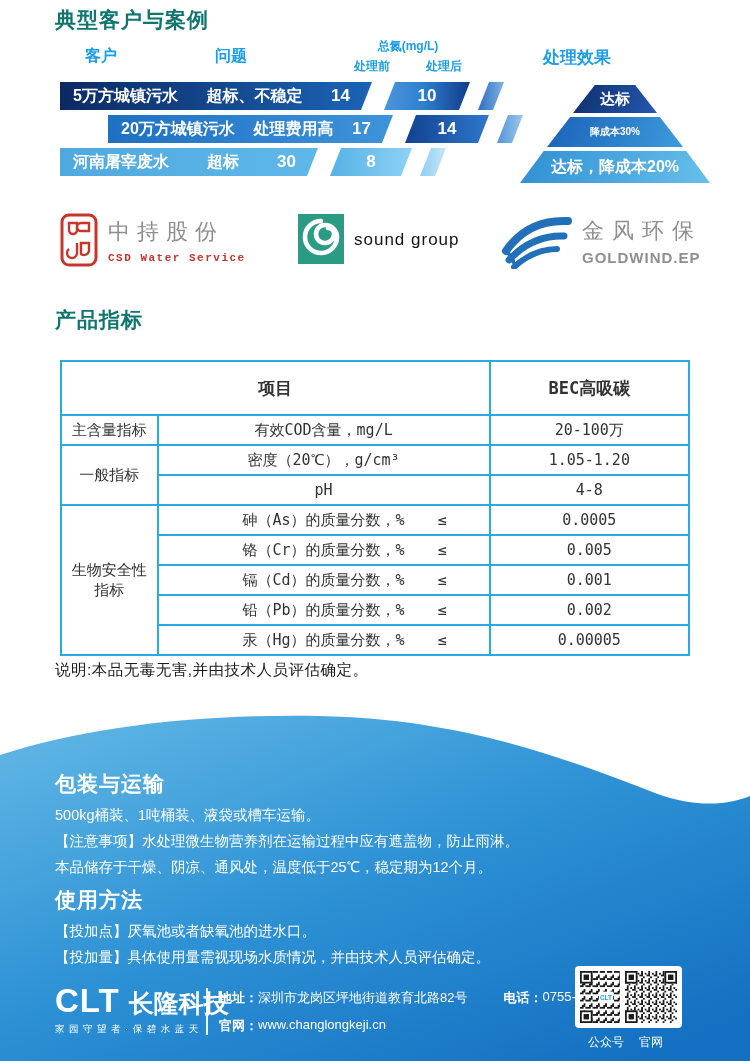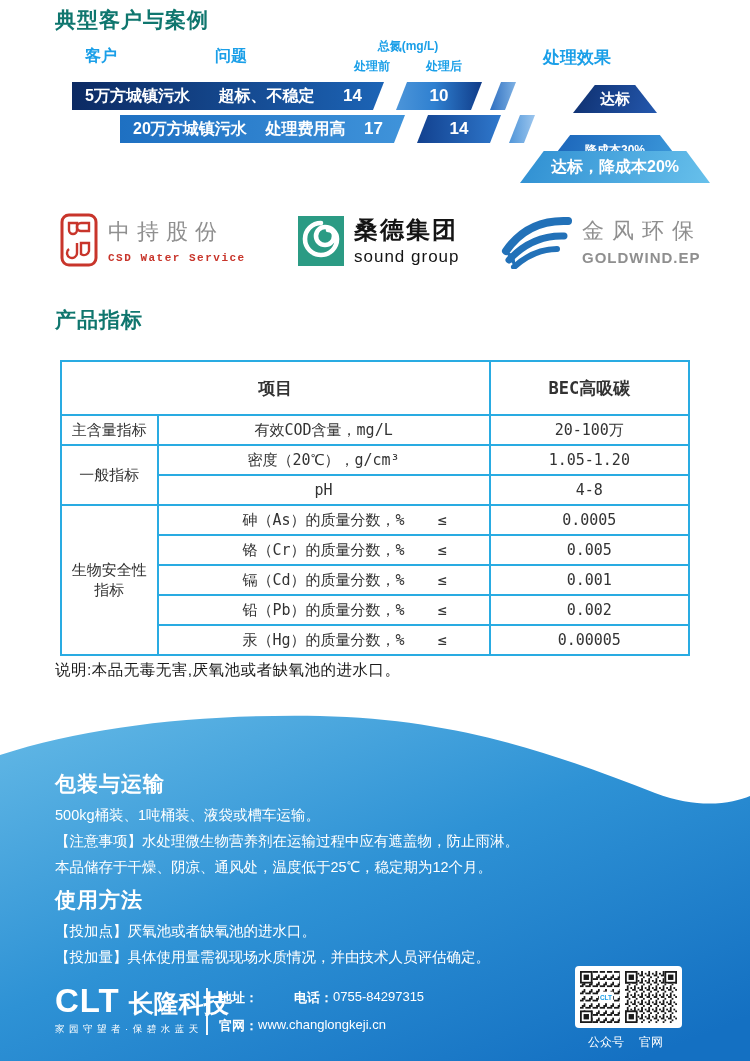--- a/index.html
+++ b/index.html
@@ -7,21 +7,21 @@
         font-family:"Liberation Sans",sans-serif;margin:0 auto;}
   .abs{position:absolute;}
   .sec-title{color:#0f766e;font-size:21px;font-weight:bold;letter-spacing:1px;}
 
   
   #cases{position:absolute;top:0;left:0;width:750px;height:200px;}
   .col-head{position:absolute;color:#1A9FE8;font-weight:bold;font-size:16px;}
   .tn-block{position:absolute;left:352px;top:38px;width:112px;color:#1A9FE8;text-align:center;}
   .tn-title{font-size:12px;font-weight:bold;}
   .tn-sub{display:flex;justify-content:space-between;font-size:12px;font-weight:bold;margin-top:3px;padding:0 2px;}
-  .frow{position:absolute;left:72px;height:28px;display:flex;align-items:stretch;}
+  .frow{position:absolute;left:60px;height:28px;display:flex;align-items:stretch;}
   .seg{clip-path:polygon(11px 0,100% 0,calc(100% - 11px) 100%,0 100%);}
   .seg.main{clip-path:polygon(0 0,100% 0,calc(100% - 11px) 100%,0 100%);display:flex;align-items:center;}
   .cust{margin-left:13px;font-size:16px;font-weight:bold;color:#fff;white-space:nowrap;}
   .prob{flex:1;text-align:center;font-size:16px;font-weight:bold;color:#fff;white-space:nowrap;}
   .num{font-size:17px;font-weight:bold;color:#fff;}
   .seg.main .num{margin-right:22px;}
   .seg.after{margin-left:12px;display:flex;align-items:center;justify-content:center;}
   .seg.sliver{margin-left:8px;width:26px;}
   .w1{width:312px;background:linear-gradient(90deg,#0C2A63,#1C64B6);}
   .a1{width:86px;background:linear-gradient(90deg,#4C95D9,#2F80D0 45%,#103B88);}
@@ -29,22 +29,22 @@
   .w2{width:285px;background:linear-gradient(90deg,#1E70C2,#3F93DA);}
   .a2{width:84px;background:linear-gradient(90deg,#12418F,#2F78CC);}
   .s2{background:linear-gradient(90deg,#5095D8,#9CC6EE);}
   .w3{width:258px;background:linear-gradient(90deg,#4FA9DF,#5FB8E8);}
   .a3{width:82px;background:linear-gradient(90deg,#55B2E6,#8ED2F4);}
   .s3{background:linear-gradient(90deg,#8FCEF2,#C4E6F9);}
   .pyr{position:absolute;left:520px;top:85px;width:190px;height:100px;}
   .tier{position:absolute;color:#fff;font-weight:bold;display:flex;align-items:center;justify-content:center;white-space:nowrap;}
   .t1{left:53px;top:0;width:84px;height:28px;font-size:15px;
       clip-path:polygon(26% 0,74% 0,100% 100%,0 100%);background:linear-gradient(110deg,#0E2F6E,#2458AE);}
-  .t2{left:27px;top:32px;width:136px;height:30px;font-size:12px;
-      clip-path:polygon(17% 0,83% 0,100% 100%,0 100%);background:linear-gradient(110deg,#1A62B8,#3D9BDC);margin-top:18px;}
+  .t2{left:27px;top:32px;width:136px;height:30px;font-size:10px;
+      clip-path:polygon(17% 0,83% 0,100% 100%,0 100%);background:linear-gradient(110deg,#1A62B8,#3D9BDC);}
   .t3{left:0;top:66px;width:190px;height:32px;font-size:16px;
       clip-path:polygon(12.5% 0,87.5% 0,100% 100%,0 100%);background:linear-gradient(110deg,#2F8FD2,#67C0EB);}
 
   
   #logos{position:absolute;top:205px;left:0;width:750px;height:95px;}
   .logo{position:absolute;display:flex;align-items:center;gap:10px;}
   .csd-zh{font-size:22px;color:#8f8f8f;letter-spacing:7px;white-space:nowrap;}
   .csd-en{font-size:11px;color:#C8352B;font-weight:bold;letter-spacing:1.5px;margin-top:5px;
           font-family:"Liberation Mono",monospace;white-space:nowrap;}
   .snd-zh{font-size:24px;color:#141414;font-weight:600;letter-spacing:2px;white-space:nowrap;}
@@ -122,20 +122,31 @@
         <span class="cust">20万方城镇污水</span>
         <span class="prob">处理费用高</span>
         <span class="num">17</span>
       </div>
       <div class="seg after a2">
         <span class="num">14</span>
       </div>
       <div class="seg sliver s2"></div>
     </div>
 
+    <div class="frow" style="top:148px;">
+      <div class="seg main w3">
+        <span class="cust">河南屠宰废水</span>
+        <span class="prob">超标</span>
+        <span class="num">30</span>
+      </div>
+      <div class="seg after a3">
+        <span class="num">8</span>
+      </div>
+      <div class="seg sliver s3"></div>
+    </div>
 
     <div class="pyr">
       <div class="tier t1">达标</div>
       <div class="tier t2">降成本30%</div>
       <div class="tier t3">达标，降成本20%</div>
     </div>
   </div>
 
   <div id="logos">
 
@@ -152,21 +163,20 @@
         <div class="csd-en">CSD Water Service</div>
       </div>
     </div>
 
     <div class="logo" style="left:298px;top:9px;">
       <svg width="46" height="50" viewBox="0 0 46 50">
         <rect x="0" y="0" width="46" height="50" fill="#2B9B84"></rect>
         <path d="M23 7 a16 16 0 1 0 16 16 a12 12 0 0 0 -12 -12 a9 9 0 1 0 9 9 a6 6 0 0 0 -6 -6" fill="none" stroke="#ffffff" stroke-width="4.6" stroke-linecap="round"></path>
       </svg>
       <div>
-        <div class="snd-zh">桑德集团</div>
         <div class="snd-en">sound group</div>
       </div>
     </div>
 
     <div class="logo" style="left:500px;top:8px;">
       <svg width="72" height="56" viewBox="0 0 72 56">
         <path d="M6 38 Q28 6 68 8" fill="none" stroke="#2271B8" stroke-width="8" stroke-linecap="round"></path>
         <path d="M9 47 Q32 22 64 23" fill="none" stroke="#2271B8" stroke-width="7" stroke-linecap="round"></path>
         <path d="M14 54 Q34 36 57 36" fill="none" stroke="#2271B8" stroke-width="6" stroke-linecap="round"></path>
         <path d="M6 38 Q10 50 16 54 L14 42 Z" fill="#2271B8"></path>
@@ -222,21 +232,21 @@
       <td class="item-cell"><span>铅（Pb）的质量分数，%</span><span class="limit">≤</span></td>
       <td>0.002</td>
     </tr>
     <tr>
       <td class="item-cell"><span>汞（Hg）的质量分数，%</span><span class="limit">≤</span></td>
       <td>0.00005</td>
     </tr>
   </tbody>
     </table>
 
-  <div class="note">说明:本品无毒无害,厌氧池或者缺氧池的进水口。</div>
+  <div class="note">说明:本品无毒无害,并由技术人员评估确定。</div>
 
   <div id="wave">
     <svg class="bg" width="750" height="361" viewBox="0 0 750 361">
       <defs>
         <linearGradient id="wg" x1="0" y1="0" x2="0.85" y2="1">
           <stop offset="0" stop-color="#64B9E6"></stop>
           <stop offset="0.5" stop-color="#2E92D5"></stop>
           <stop offset="1" stop-color="#1470C2"></stop>
         </linearGradient>
       </defs>
@@ -261,20 +271,21 @@
         <span class="clt-abbr">CLT</span>
         <span class="clt-name">长隆科技</span>
       </div>
       <div class="clt-tag">家园守望者·保碧水蓝天</div>
     </div>
     <div class="fdiv"></div>
 
     <div class="contact">
       <div class="c-row">
         <span class="c-label">地址：</span>
+        <span>深圳市龙岗区坪地街道教育北路82号</span>
         <span class="c-label c-phone">电话：</span>
         <span>0755-84297315</span>
       </div>
       <div class="c-row">
         <span class="c-label">官网：</span>
         <span>www.changlongkeji.cn</span>
       </div>
     </div>
 
     <div class="qr" style="left:547px;padding-left:28px;">

